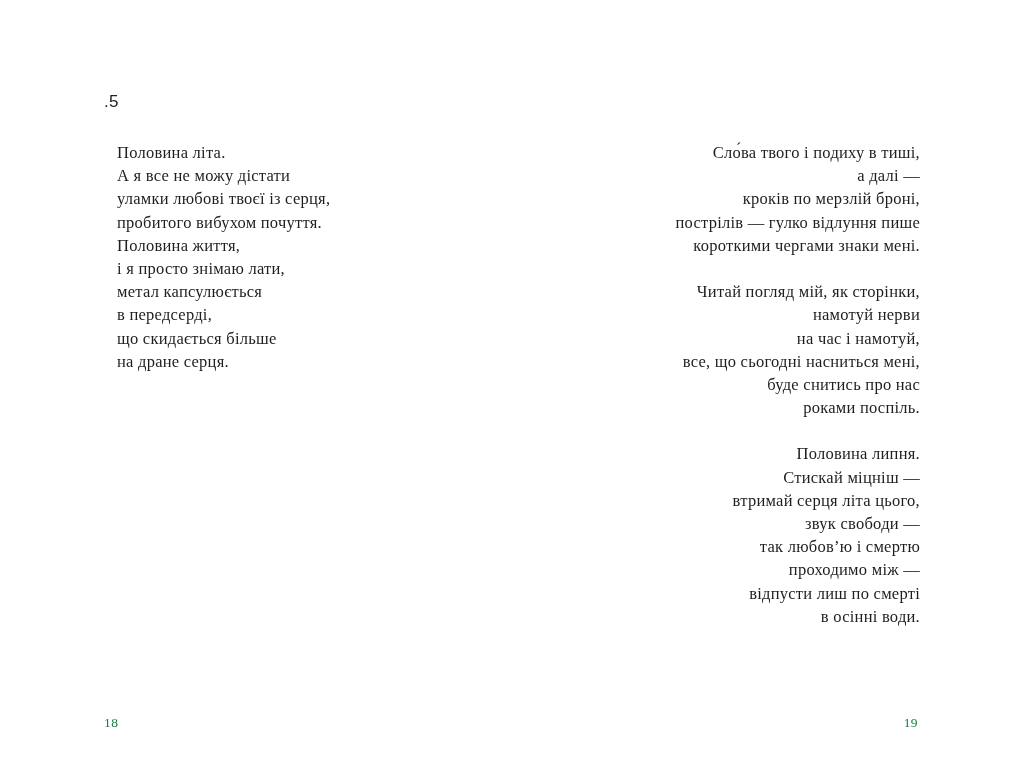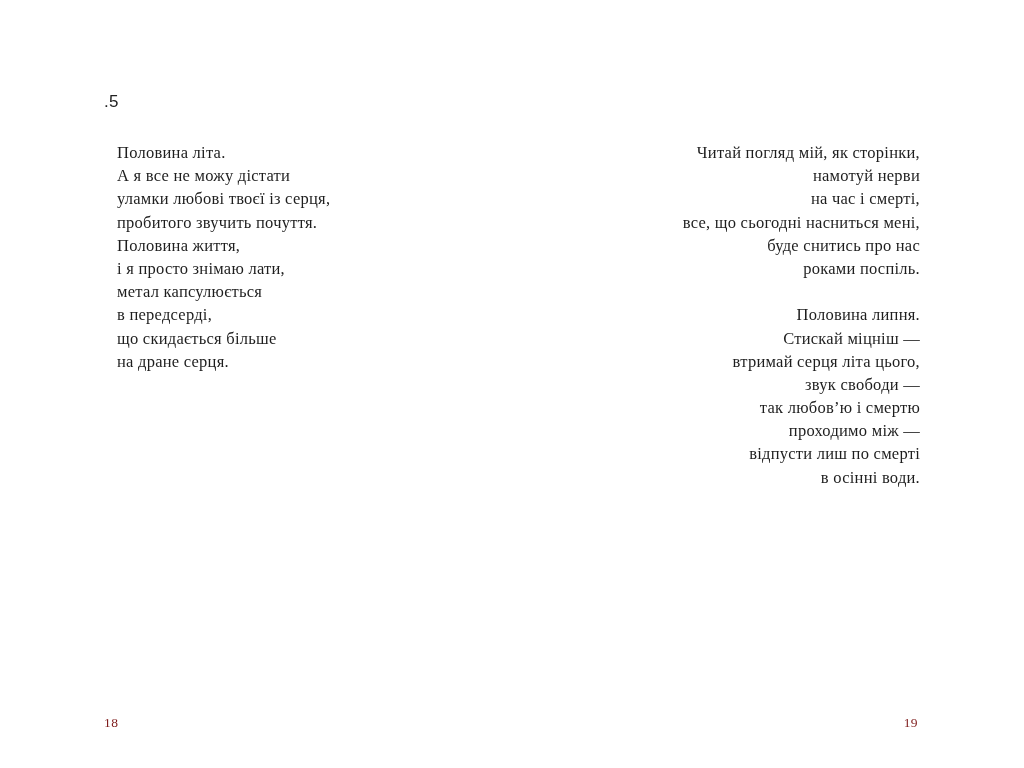--- a/index.html
+++ b/index.html
@@ -49,57 +49,64 @@
     height: 23.2px;
     white-space: nowrap;
     letter-spacing: 0.25px;
     margin-left: 12px;
   }
   .page-number {
     position: absolute;
     top: 715px;
     font-size: 13.5px;
     letter-spacing: 0.4px;
-    color: #7f1d1d;
+    color: #15803d;
   }
   .pn-left { left: 104px; }
   .pn-right { right: 106px; }
 </style>
 </head>
 <body>
 
 <div class="spread">
 
   <div>
     <div class="section-number">.5</div>
 
     <div class="poem poem-left">
         <div class="stanza">
           <div class="line">Половина літа.</div>
           <div class="line">А я все не можу дістати</div>
           <div class="line">уламки любові твоєї із серця,</div>
-          <div class="line">пробитого звучить почуття.</div>
+          <div class="line">пробитого вибухом почуття.</div>
           <div class="line">Половина життя,</div>
           <div class="line">і я просто знімаю лати,</div>
           <div class="line">метал капсулюється</div>
           <div class="line">в передсерді,</div>
           <div class="line">що скидається більше</div>
           <div class="line">на дране серця.</div>
         </div>
       </div>
 
     <div class="page-number pn-left">18</div>
   </div>
 
   <div>
     <div class="poem poem-right">
         <div class="stanza">
+          <div class="line">Сло́ва твого і подиху в тиші,</div>
+          <div class="line">а далі —</div>
+          <div class="line">кроків по мерзлій броні,</div>
+          <div class="line">пострілів — гулко відлуння пише</div>
+          <div class="line">короткими чергами знаки мені.</div>
+        </div>
+        <div class="stanza">
           <div class="line">Читай погляд мій, як сторінки,</div>
           <div class="line">намотуй нерви</div>
-          <div class="line">на час і смерті,</div>
+          <div class="line">на час і намотуй,</div>
           <div class="line">все, що сьогодні насниться мені,</div>
           <div class="line">буде снитись про нас</div>
           <div class="line">роками поспіль.</div>
         </div>
         <div class="stanza">
           <div class="line">Половина липня.</div>
           <div class="line">Стискай міцніш —</div>
           <div class="line">втримай серця літа цього,</div>
           <div class="line">звук свободи —</div>
           <div class="line">так любовʼю і смертю</div>

